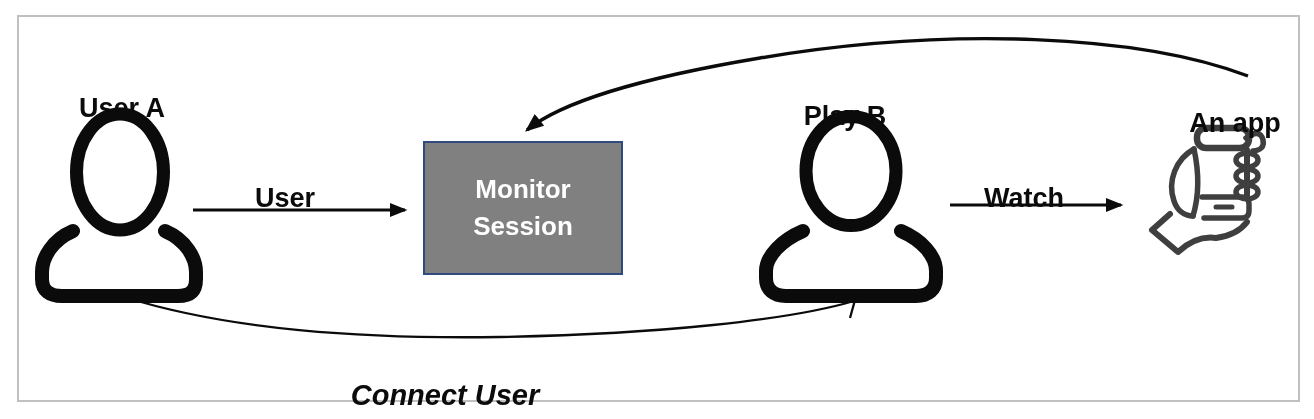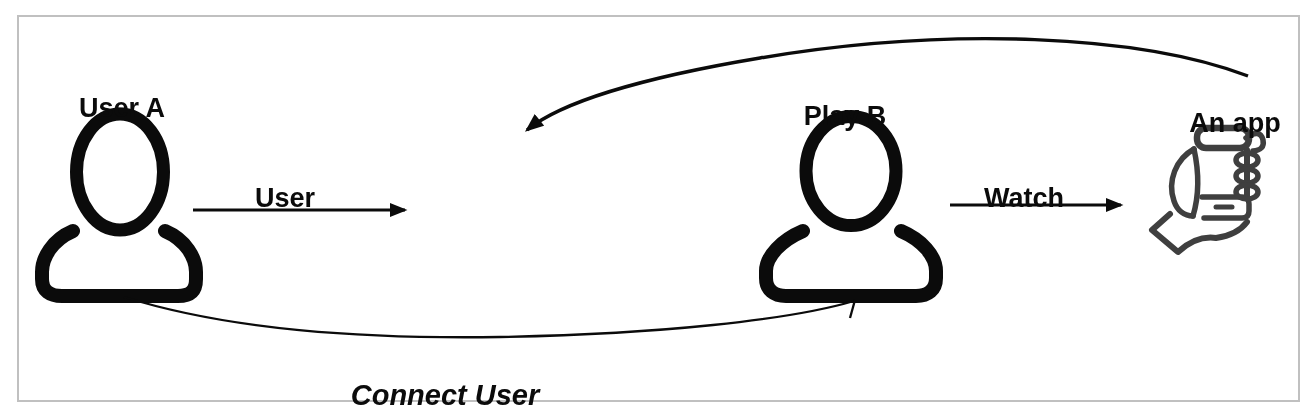--- a/index.html
+++ b/index.html
@@ -107,20 +107,24 @@
       <ellipse class="app-icon knuckle" cx="1247" cy="160" rx="11" ry="7" stroke-width="5.5"></ellipse>
       <ellipse class="app-icon knuckle" cx="1247" cy="176" rx="11" ry="7" stroke-width="5.5"></ellipse>
       <ellipse class="app-icon knuckle" cx="1247" cy="192" rx="11" ry="7" stroke-width="5.5"></ellipse>
     </g>
   </svg>
 
   <div class="lbl lbl-user-a">User A</div>
 
   <div class="lbl lbl-watch">User</div>
 
+  <div class="monitor-box">
+    <span>Monitor
+Session</span>
+  </div>
 
   <div class="lbl lbl-user-b">Play B</div>
 
   <div class="lbl lbl-play">Watch</div>
 
   <div class="lbl lbl-an-app">An app</div>
 
   <div class="lbl lbl-connect">Connect User</div>
 
 </div>

